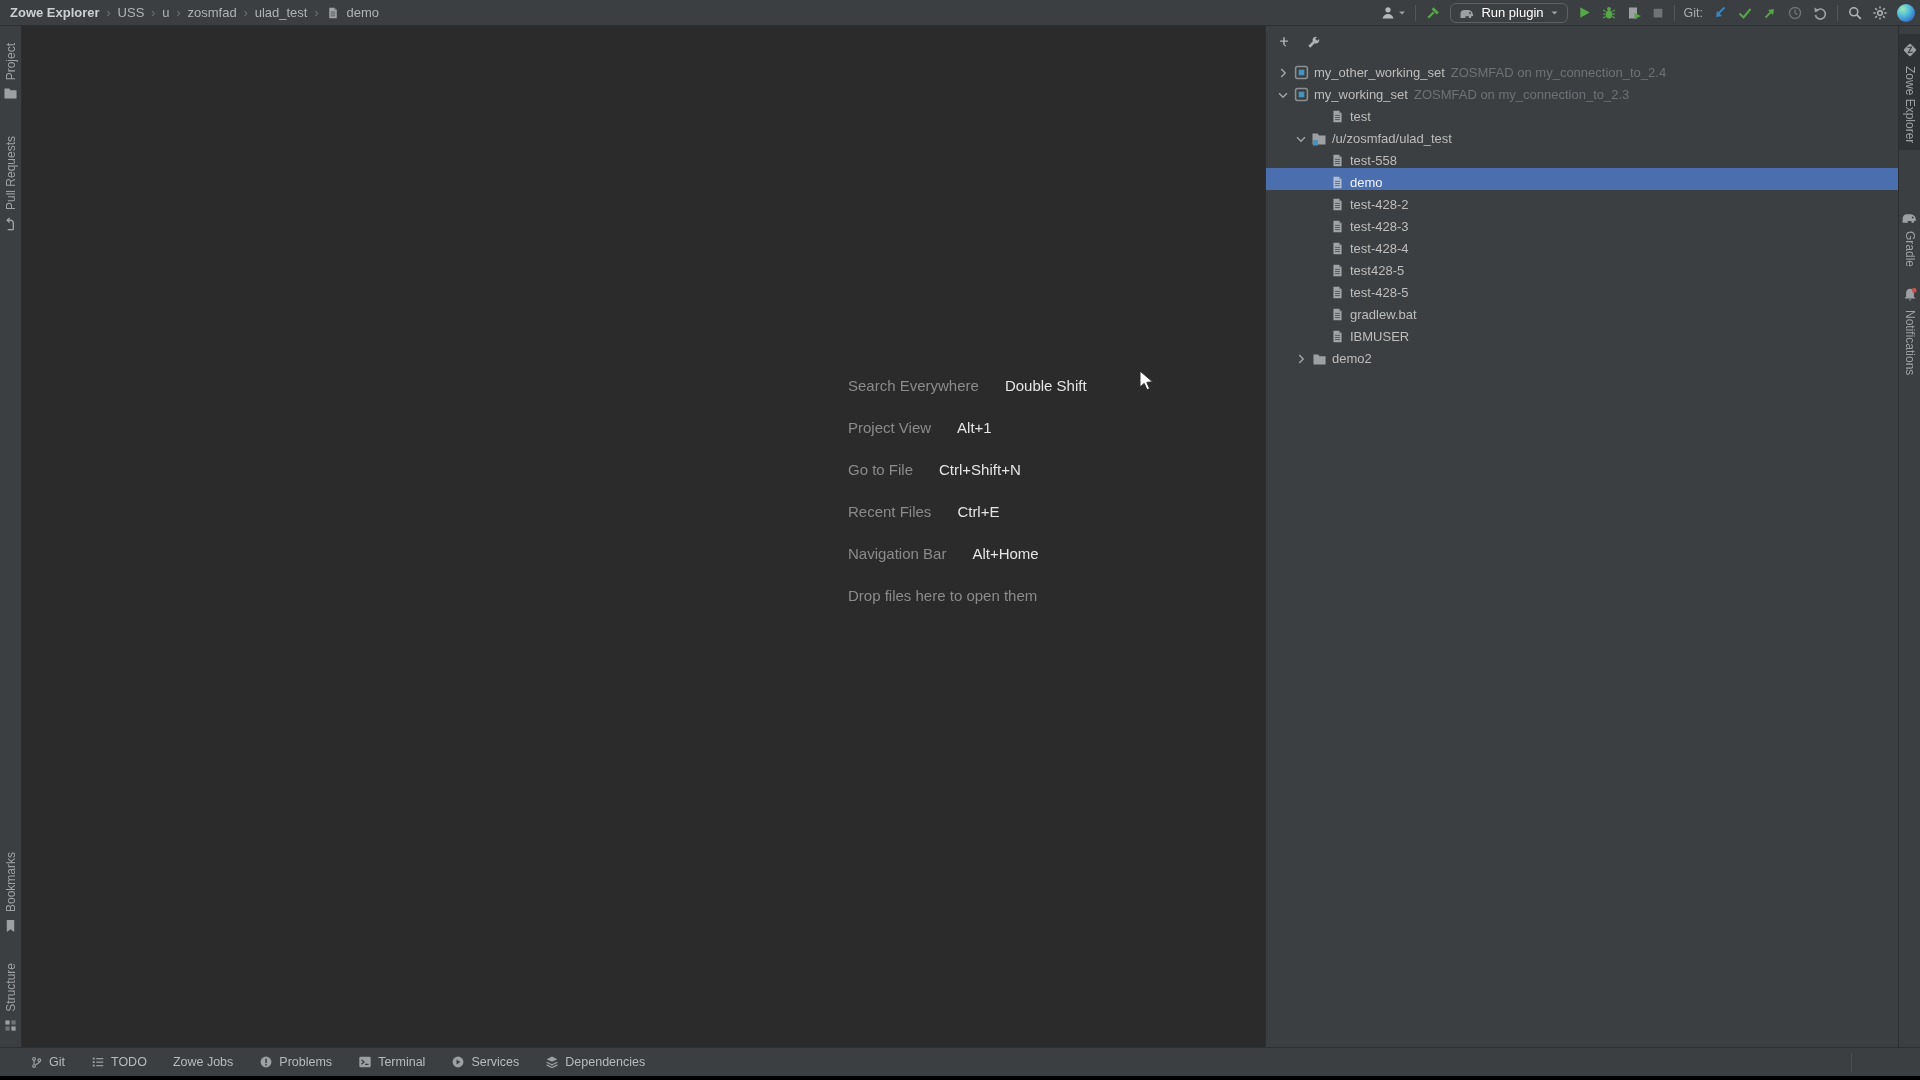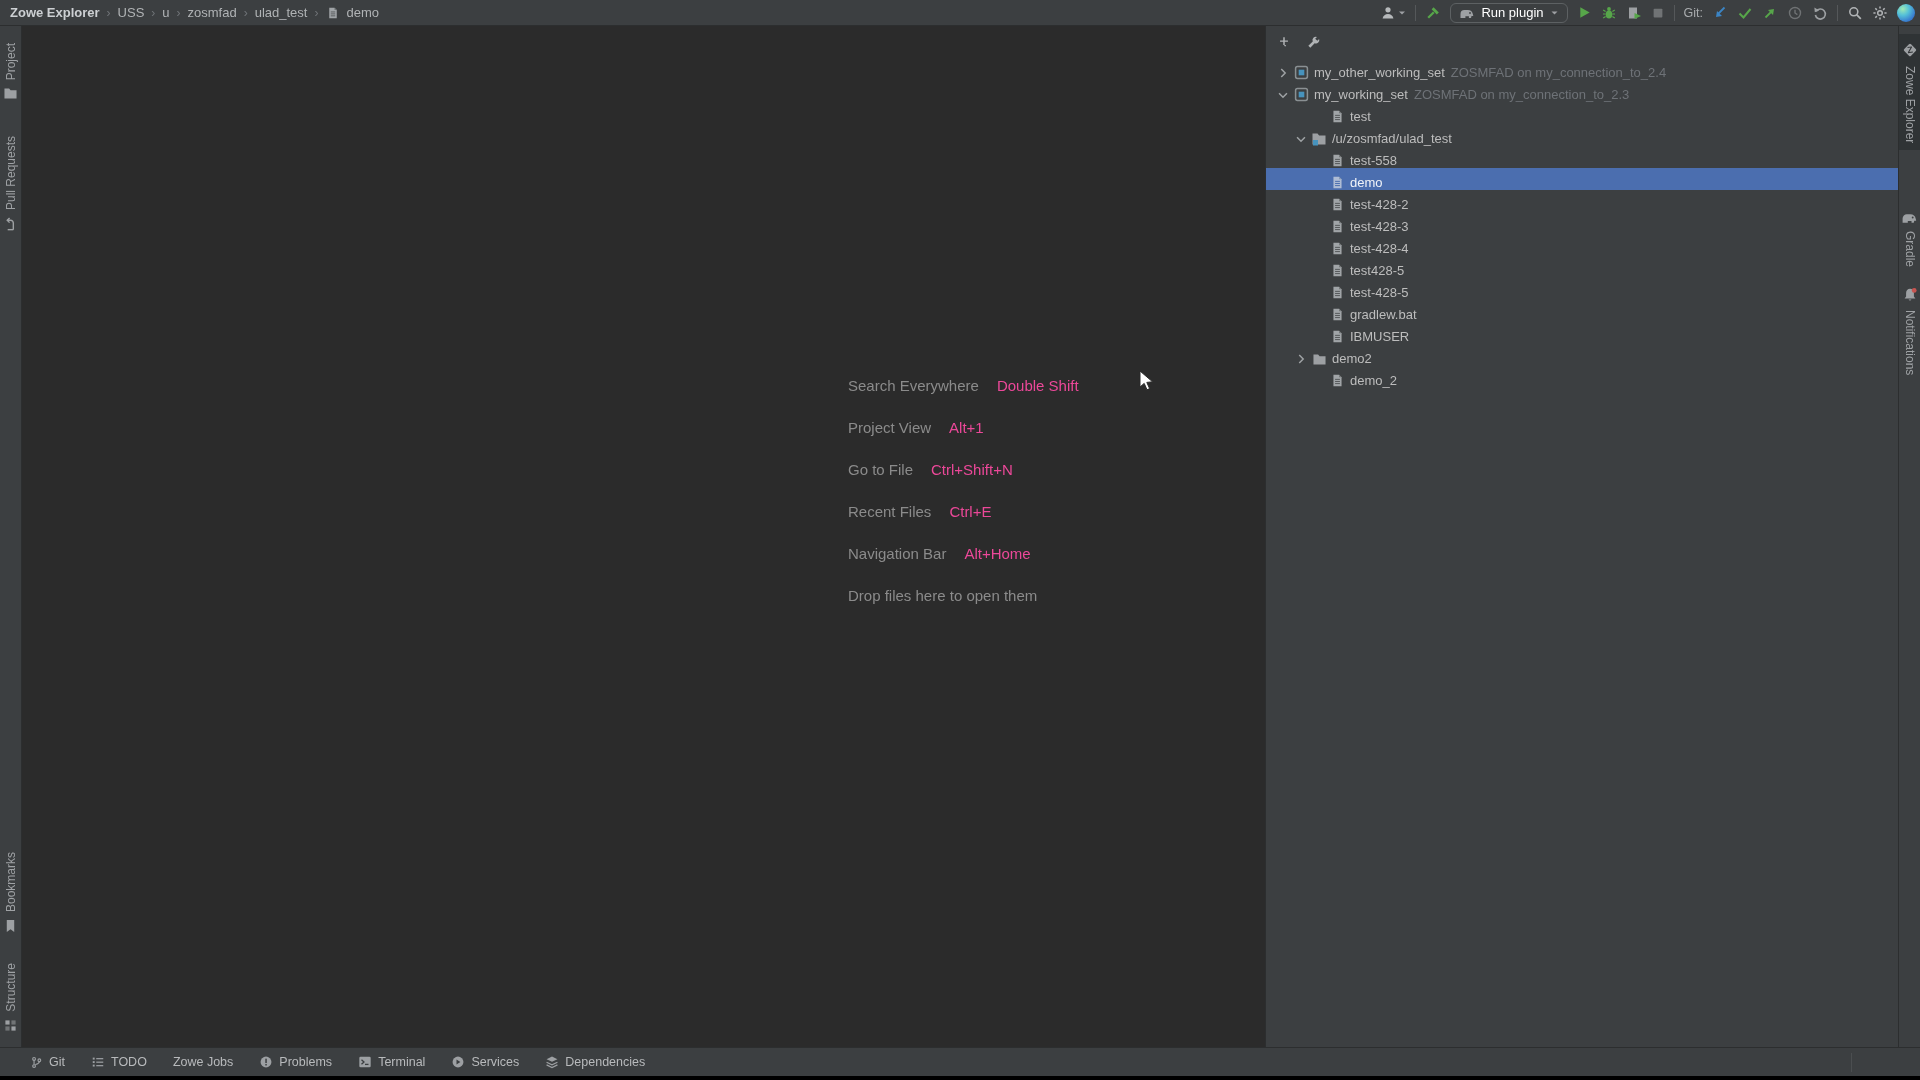--- a/index.html
+++ b/index.html
@@ -56,23 +56,23 @@
     font-size:9px; font-weight:bold; color:#34373a; text-align:center; line-height:16px;
     transform:rotate(-8deg);
   }
 
   
   .editor {
     position:absolute; left:22px; top:26px; width:1243px; bottom:33px;
     background:#2b2b2b;
   }
   .hints { position:absolute; left:826px; top:346px; font-size:15px; }
-  .hint-row { height:26px; margin-bottom:16px; display:flex; align-items:center; gap:18px; }
+  .hint-row { height:26px; margin-bottom:16px; display:flex; align-items:center; gap:26px; }
   .hint-label { color:#8b8b8b; }
-  .hint-key { color:#ec4899; }
+  .hint-key { color:#e5e5e5; }
   .drop-hint { color:#8b8b8b; }
   .mouse-cursor { position:absolute; left:1117px; top:344px; }
 
   
   .panel {
     position:absolute; left:1265px; top:26px; width:633px; bottom:33px;
     background:#3c3f41; border-left:1px solid #2c2e2f;
   }
   .panel-header {
     height:34px; background:#3e434c; border-bottom:1px solid #313336;
@@ -532,33 +532,20 @@
           </svg>
         </span>
       <span class="ticon">
           <svg width="15" height="13" viewBox="0 0 16 14">
             <path d="M1.5 1.5h5l1.6 2h6.4v9h-13z" fill="#9da0a3"></path>
           </svg>
         </span>
       <span class="tlabel">demo2</span>
     </div>
 
-    <div class="trow lvl2">
-      <span class="chev"></span>
-      <span class="ticon">
-          <svg width="13" height="15" viewBox="0 0 16 16">
-            <path d="M3 1h7l3 3v11H3z" fill="#a0a4a7"></path>
-            <path d="M10 1l3 3h-3z" fill="#6e7274"></path>
-            <rect x="5" y="6" width="6" height="1.2" fill="#55585a"></rect>
-            <rect x="5" y="8.6" width="6" height="1.2" fill="#55585a"></rect>
-            <rect x="5" y="11.2" width="6" height="1.2" fill="#55585a"></rect>
-          </svg>
-        </span>
-      <span class="tlabel">demo_2</span>
-    </div>
 
   </div>
 </aside>
 
 <nav class="stripe right">
   <div style="height:8px"></div>
   <div class="stripe-btn active">
     <span class="zowe-diamond">
       <svg width="18" height="18" viewBox="0 0 18 18">
           <rect x="4.2" y="4.2" width="9.6" height="9.6" rx="1.5" transform="rotate(45 9 9)" fill="#9da0a3"></rect>

